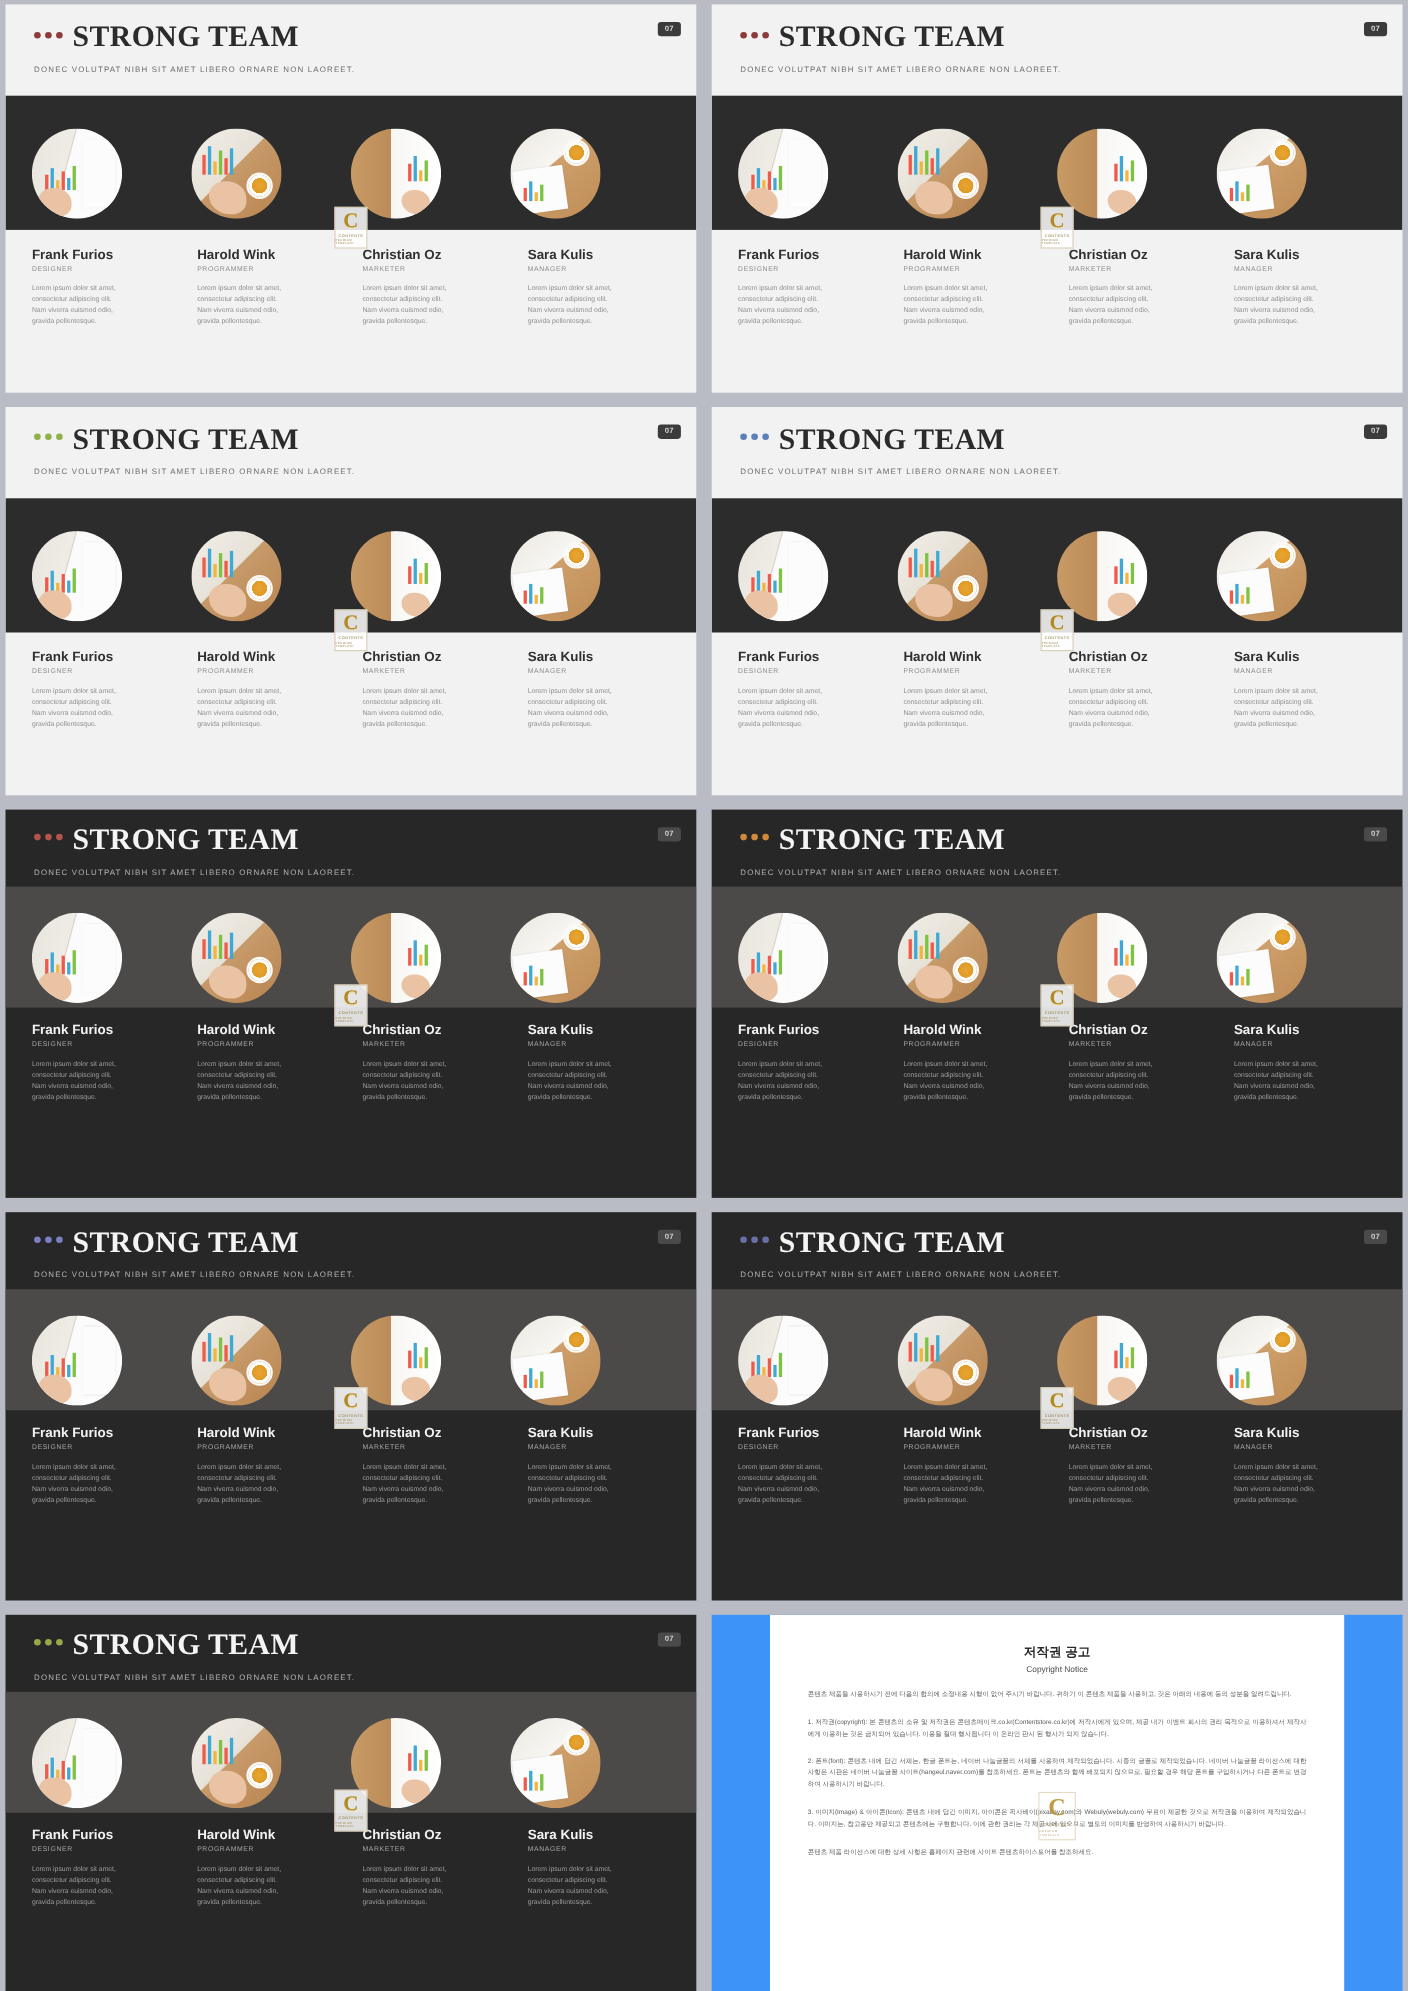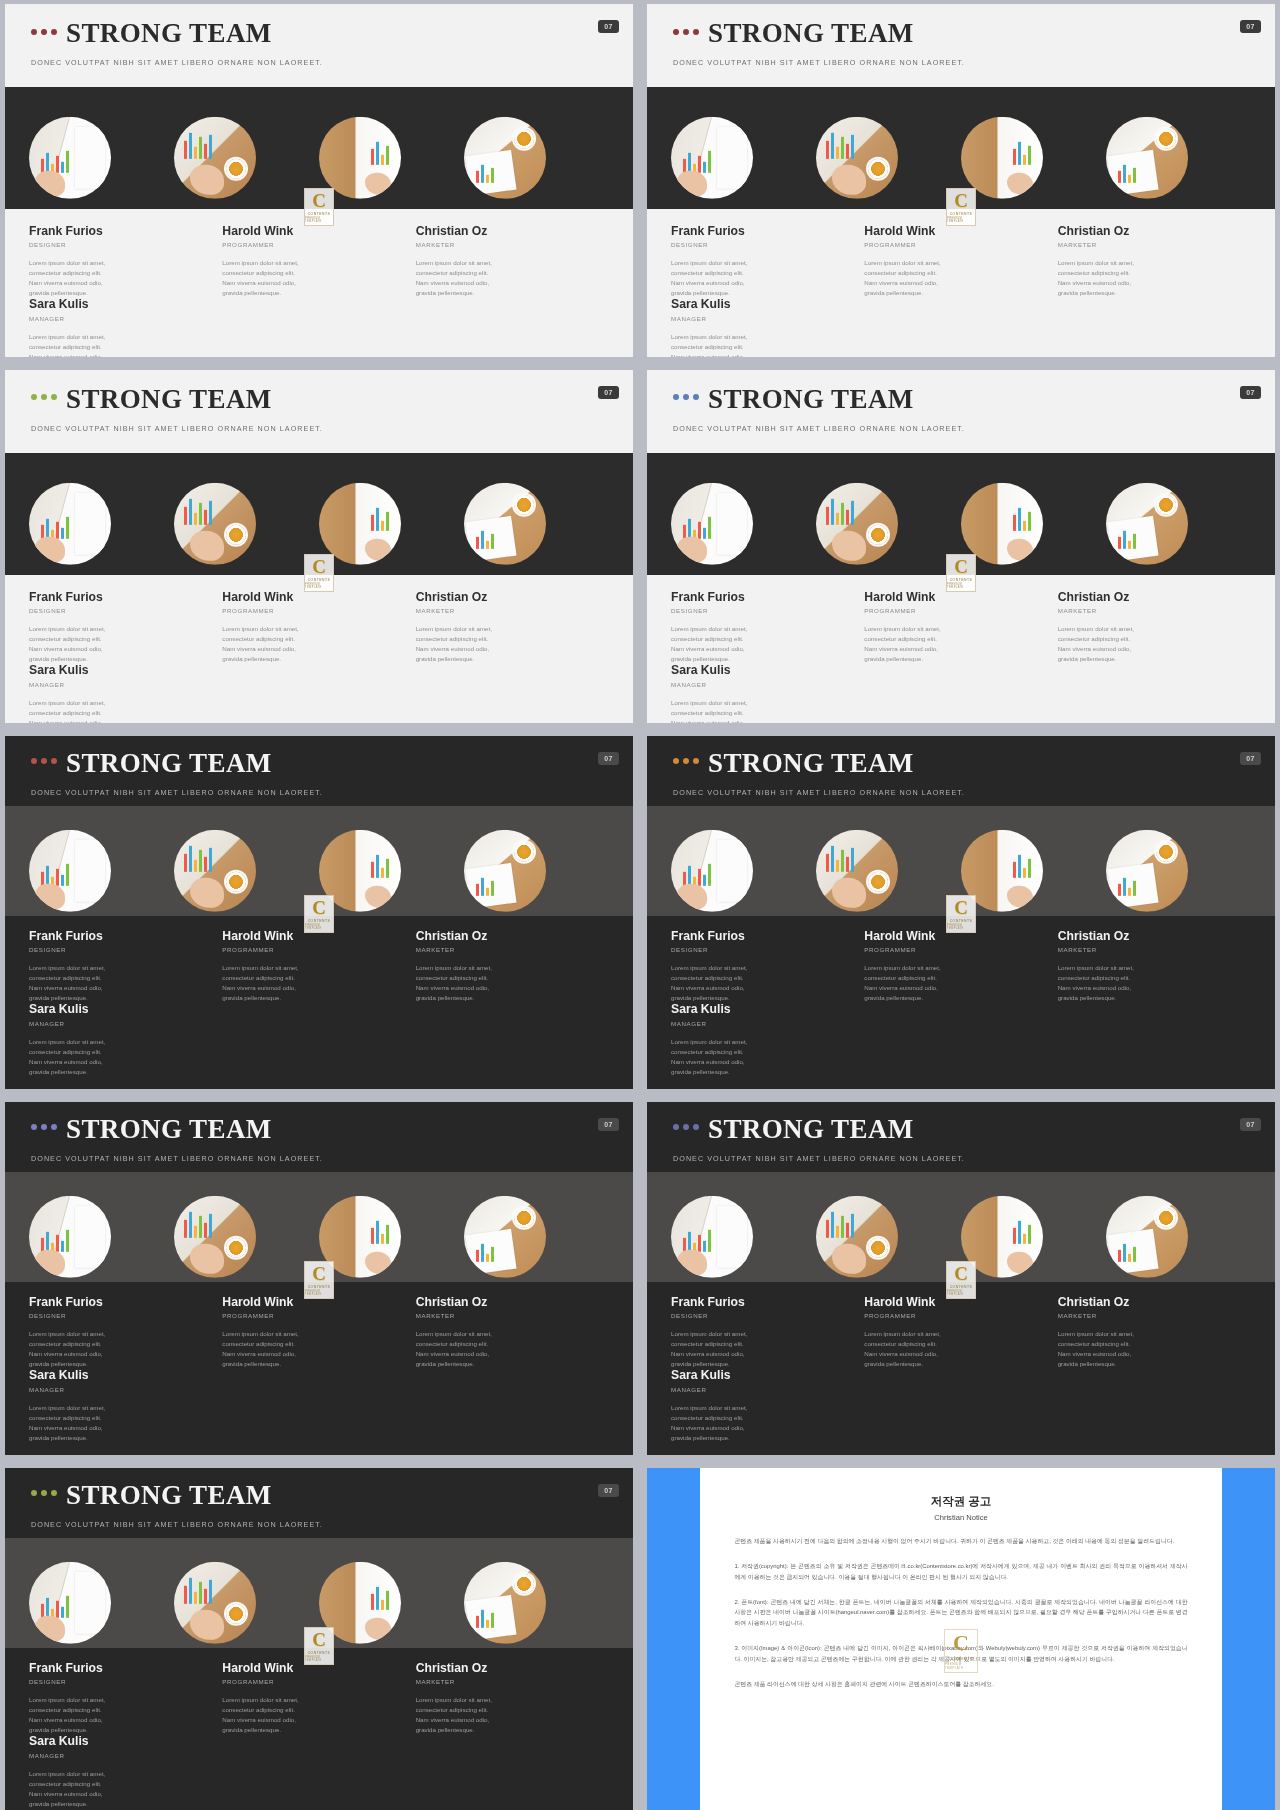--- a/index.html
+++ b/index.html
@@ -160,22 +160,23 @@
     color: #b08a28;
     text-shadow: 0 1px 0 #e7d091;
   }
   .wm .wm-t1 { font-size: 3.4px; letter-spacing: .5px; color: #8a7030; margin-top: 2px; }
   .wm .wm-t2 { font-size: 2.6px; letter-spacing: .4px; color: #a08c52; margin-top: 1px; }
 
   
   .members {
     position: relative;
     display: grid;
-    grid-template-columns: repeat(3, 1fr);
+    grid-template-columns: repeat(4, 1fr);
     padding: 16px 24px 0 24px;
+    gap: 21px;
   }
   .m-name {
     font-size: 12.2px;
     font-weight: 700;
     color: #303030;
     line-height: 1.1;
   }
   .slide.dark .m-name { color: #f2f2f2; }
   .m-role {
     margin-top: 3px;
@@ -1169,21 +1170,21 @@
         <div class="m-name">Sara Kulis</div>
         <div class="m-role">MANAGER</div>
         <div class="m-desc">Lorem ipsum dolor sit amet, consectetur adipiscing elit. Nam viverra euismod odio, gravida pellentesque.</div>
         </div>
     </div>
   </div>
 
   <div class="copy-slide">
     <div class="copy-sheet">
       <div class="cp-h1">저작권 공고</div>
-      <div class="cp-h2">Christian Notice</div>
+      <div class="cp-h2">Copyright Notice</div>
       <div class="cp-p">콘텐츠 제품을 사용하시기 전에 다음의 합의에 소정내용 시행이 없어 주시기 바랍니다. 귀하가 이 콘텐츠 제품을 사용하고, 것은 아래의 내용에 동의 성분을 알려드립니다.</div>
       <div class="cp-p">1. 저작권(copyright): 본 콘텐츠의 소유 및 저작권은 콘텐츠메이크.co.kr(Contentstore.co.kr)에 저작사에게 있으며, 제공 내가 이벤트 회사의 권리 목적으로 이용하셔서 제작사에게 이용하는 것은 금지되어 있습니다. 이용을 절대 행사됩니다 이 온라인 판시 된 행사가 되지 않습니다.</div>
       <div class="cp-p">2. 폰트(font): 콘텐츠 내에 담긴 서체는, 한글 폰트는, 네이버 나눔글꼴의 서체를 사용하여 제작되었습니다. 시중의 글꼴로 제작되었습니다. 네이버 나눔글꼴 라이선스에 대한 사항은 시판은 네이버 나눔글꼴 사이트(hangeul.naver.com)를 참조하세요. 폰트는 콘텐츠와 함께 배포되지 않으므로, 필요할 경우 해당 폰트를 구입하시거나 다른 폰트로 변경하여 사용하시기 바랍니다.</div>
       <div class="cp-p">3. 이미지(Image) &amp; 아이콘(Icon): 콘텐츠 내에 담긴 이미지, 아이콘은 픽사베이(pixabay.com)와 Webuly(webuly.com) 무료이 제공한 것으로 저작권을 이용하여 제작되었습니다. 이미지는, 참고용만 제공되고 콘텐츠에는 구현합니다. 이에 관한 권리는 각 제공사에 있으므로 별도의 이미지를 반영하여 사용하시기 바랍니다.</div>
       <div class="cp-p">콘텐츠 제품 라이선스에 대한 상세 사항은 홈페이지 관련에 사이트 콘텐츠하이스토어를 참조하세요.</div>
       <div class="cp-wm">
         <span class="wm-c">C</span>
         <span class="wm-t1">CONTENTS</span>
         <span class="wm-t2">PREMIUM TEMPLATE</span>
       </div>

